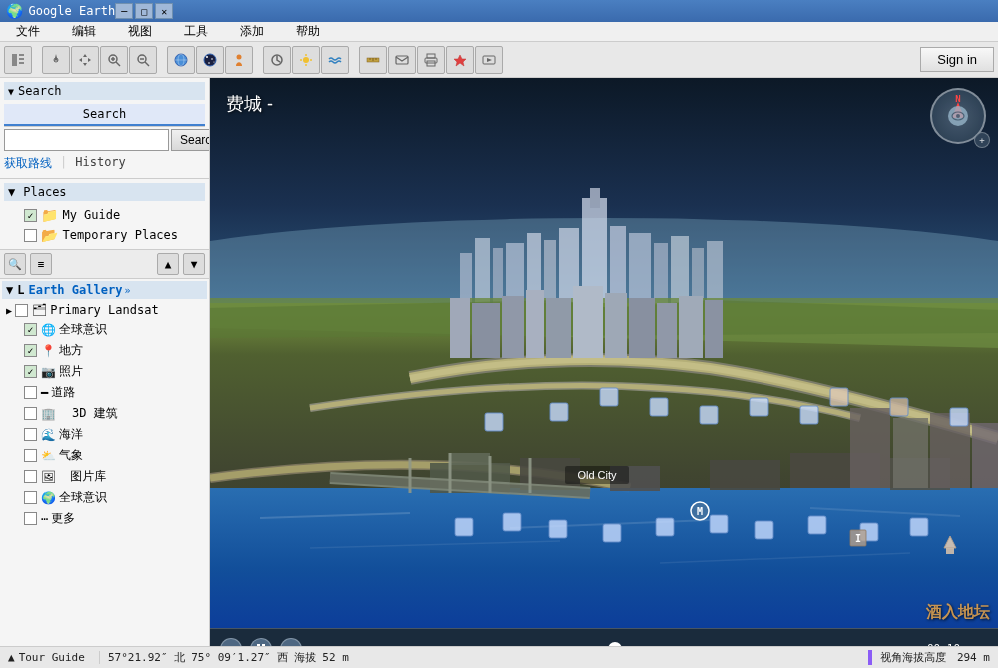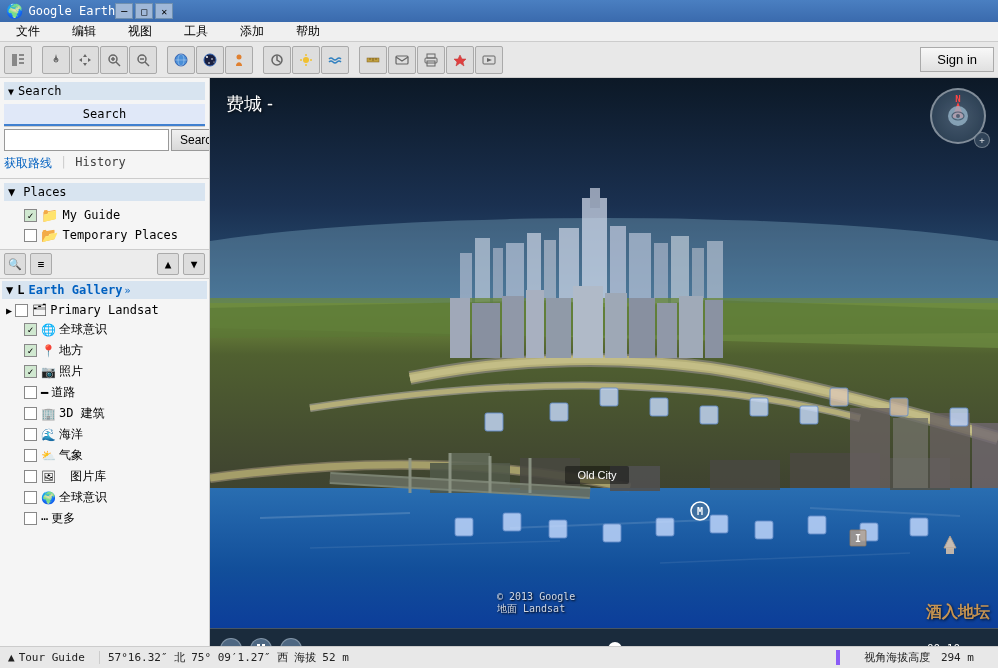--- a/index.html
+++ b/index.html
@@ -389,21 +389,21 @@
       border-right: 1px solid #ccc;
       min-width: 100px;
       display: flex; align-items: center; gap: 4px;
     }
     #status-coords {
       padding: 0 8px;
       flex: 1;
       display: flex; align-items: center; gap: 6px;
     }
     #status-eye-alt {
-      padding: 0 24px;
+      padding: 0 8px;
       border-left: 4px solid #8b5cf6;
       min-width: 90px;
     }
 
     
     #city-svg {
       position: absolute;
       top: 0; left: 0; right: 0; bottom: 0;
       width: 100%; height: 100%;
     }
@@ -634,21 +634,21 @@
         <span style="margin-left:3px;">照片</span>
       </div>
       <div class="tree-item" style="padding-left:22px;">
         <div class="tree-checkbox" style="width:13px;height:13px;border:1px solid #888;background:white;margin-right:4px;font-size:10px;display:flex;align-items:center;justify-content:center;flex-shrink:0;"></div>
         <span style="font-size:12px;">━</span>
         <span style="margin-left:3px;">道路</span>
       </div>
       <div class="tree-item" style="padding-left:22px;">
         <div class="tree-checkbox" style="width:13px;height:13px;border:1px solid #888;background:white;margin-right:4px;font-size:10px;display:flex;align-items:center;justify-content:center;flex-shrink:0;"></div>
         <span style="font-size:12px;">🏢</span>
-        <span style="margin-left:3px;">3D 建筑</span>
+        <span style="margin-left:16px;">3D 建筑</span>
       </div>
       <div class="tree-item" style="padding-left:22px;">
         <div class="tree-checkbox" style="width:13px;height:13px;border:1px solid #888;background:white;margin-right:4px;font-size:10px;display:flex;align-items:center;justify-content:center;flex-shrink:0;"></div>
         <span style="font-size:12px;">🌊</span>
         <span style="margin-left:3px;">海洋</span>
       </div>
       <div class="tree-item" style="padding-left:22px;">
         <div class="tree-checkbox" style="width:13px;height:13px;border:1px solid #888;background:white;margin-right:4px;font-size:10px;display:flex;align-items:center;justify-content:center;flex-shrink:0;"></div>
         <span style="font-size:12px;">⛅</span>
         <span style="margin-left:3px;">气象</span>
@@ -839,23 +839,20 @@
         <div id="compass-eye">
           <svg width="14" height="14" viewBox="0 0 14 14">
               <ellipse cx="7" cy="7" rx="6" ry="4" fill="none" stroke="rgba(60,80,100,0.8)" stroke-width="1.2"></ellipse>
               <circle cx="7" cy="7" r="2" fill="rgba(60,80,100,0.8)"></circle>
             </svg>
         </div>
       </div>
       <div style="position:absolute; bottom:-4px; right:-4px; width:16px; height:16px; background:rgba(60,80,100,0.7); border-radius:50%; border:1px solid rgba(255,255,255,0.3); display:flex; align-items:center; justify-content:center; color:rgba(255,255,255,0.8); font-size:9px;">+</div>
     </div>
 
-    <div id="copyright" style="position:absolute; bottom:52px; right:180px; color:rgba(255,255,255,0.8); font-size:10px; text-align:left; z-index:20; text-shadow:1px 1px 2px black;">
-      © 2013 Google<br><span style="font-size:10px;">地面 Landsat</span>
-    </div>
 
     <div id="watermark" style="position:absolute; bottom:45px; right:8px; color:rgba(220,160,80,0.9); font-size:16px; font-weight:bold; z-index:20; text-shadow:1px 1px 3px rgba(0,0,0,0.8);">酒入地坛</div>
 
     <div id="playback-bar">
       <div class="pb-btn">◀</div>
       <div class="pb-btn" style="font-size:9px; width:22px; height:22px; border-radius:50%;">
         <svg width="10" height="12" viewBox="0 0 10 12">
             <rect x="1" y="1" width="3" height="10" fill="white"></rect>
             <rect x="6" y="1" width="3" height="10" fill="white"></rect>
           </svg>
@@ -871,21 +868,21 @@
 
   </div>
 </div>
 
 <div id="app-status-bar" style="position:fixed; bottom:0; left:0; right:0;">
   <div id="status-tour">
     <span>▲</span>
     <span>Tour Guide</span>
   </div>
   <div id="status-coords">
-    <span>57°16.32″ 北</span>
+    <span>57°21.92″ 北</span>
     <span>75° 09′1.27″ 西</span>
     <span>海拔</span>
     <span>52 m</span>
   </div>
   <div id="status-eye-alt">
     <span>视角海拔高度</span>
     <span style="margin-left:4px;">294 m</span>
   </div>
 </div>
 

